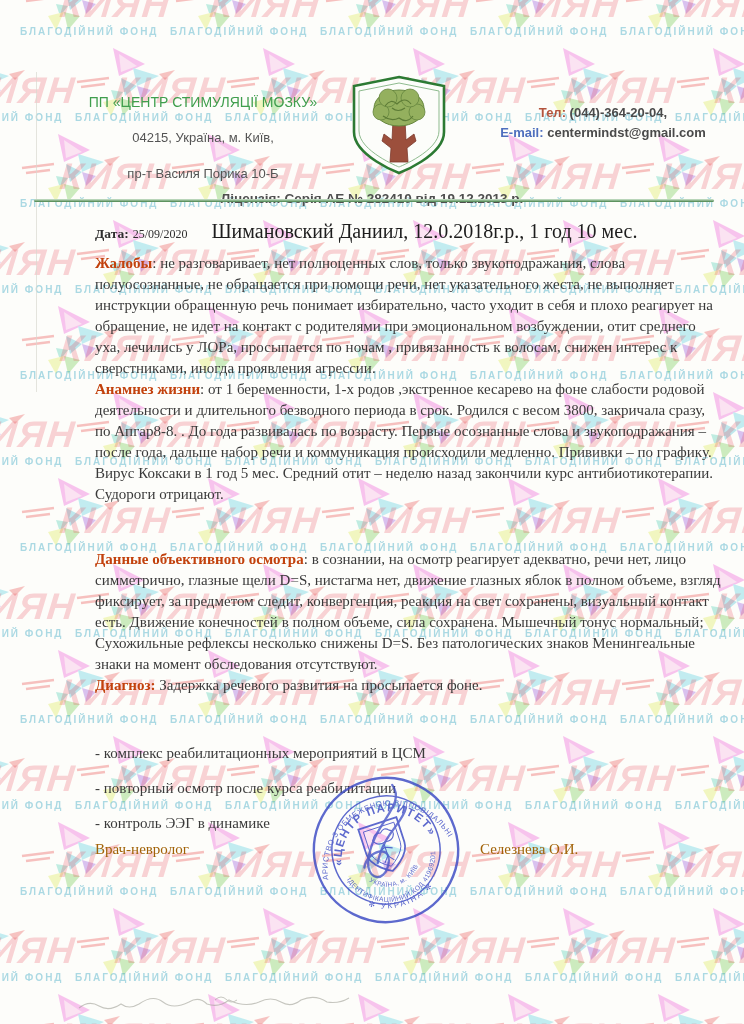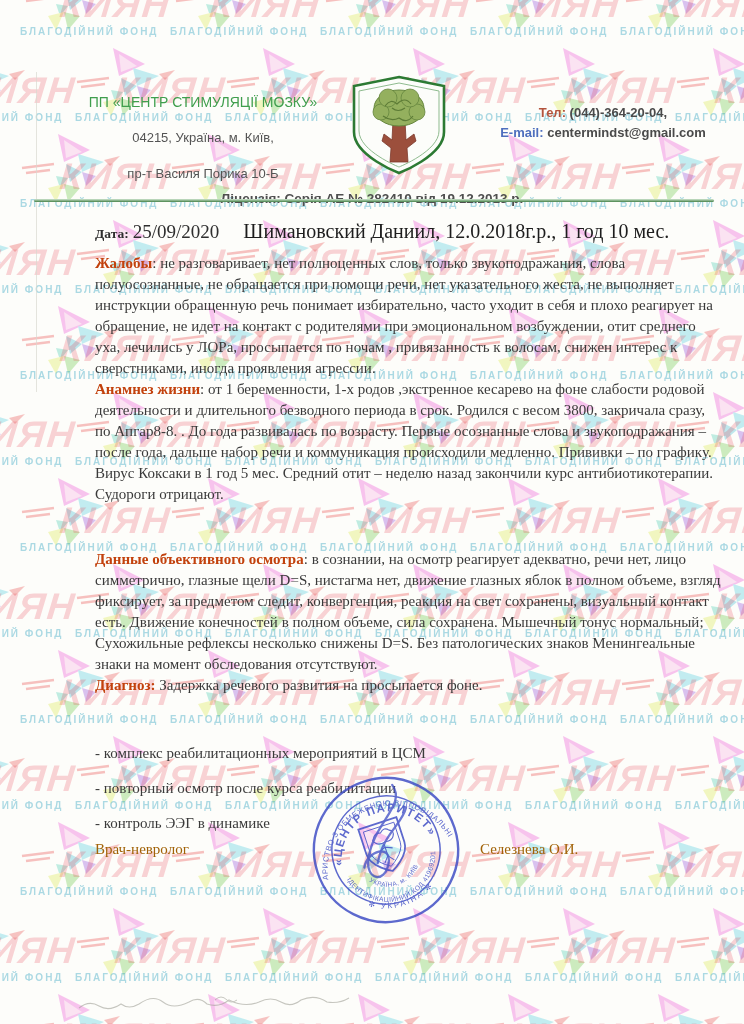--- a/index.html
+++ b/index.html
@@ -40,21 +40,21 @@
   .email-label{color:#4f6fbe;}
   .tel-value,.email-value{color:#4a4a4a;}
   .license{
     position:absolute;left:0;top:191px;width:744px;text-align:center;
     font-family:"Liberation Sans",sans-serif;font-weight:bold;font-size:13.5px;color:#4f4f4f;
   }
   .divider{position:absolute;left:34px;top:199px;width:680px;height:3px;
     background:linear-gradient(#cfe6cf,#47824a);border-radius:2px;}
   .date-row{position:absolute;left:95px;top:220px;width:645px;}
   .date-label{font-weight:bold;font-size:13.5px;color:#2e2e2e;}
-  .date-value{font-size:19px;color:#2e2e2e;}
+  .date-value{font-size:12px;color:#2e2e2e;}
   .patient-title{font-size:20px;color:#1d1d1d;margin-left:20px;}
   .para{position:absolute;left:95px;width:627px;margin:0;
     font-size:15px;line-height:21px;color:#3a3a3a;}
   .para b{color:#c2410c;}
   #p-complaints{top:253px;}
   #p-life{top:379px;}
   #p-disease{top:499px;}
   #p-exam{top:549px;}
   #p-diag{top:675px;}
   #rec-label{top:710px;font-weight:bold;color:#242424;}

